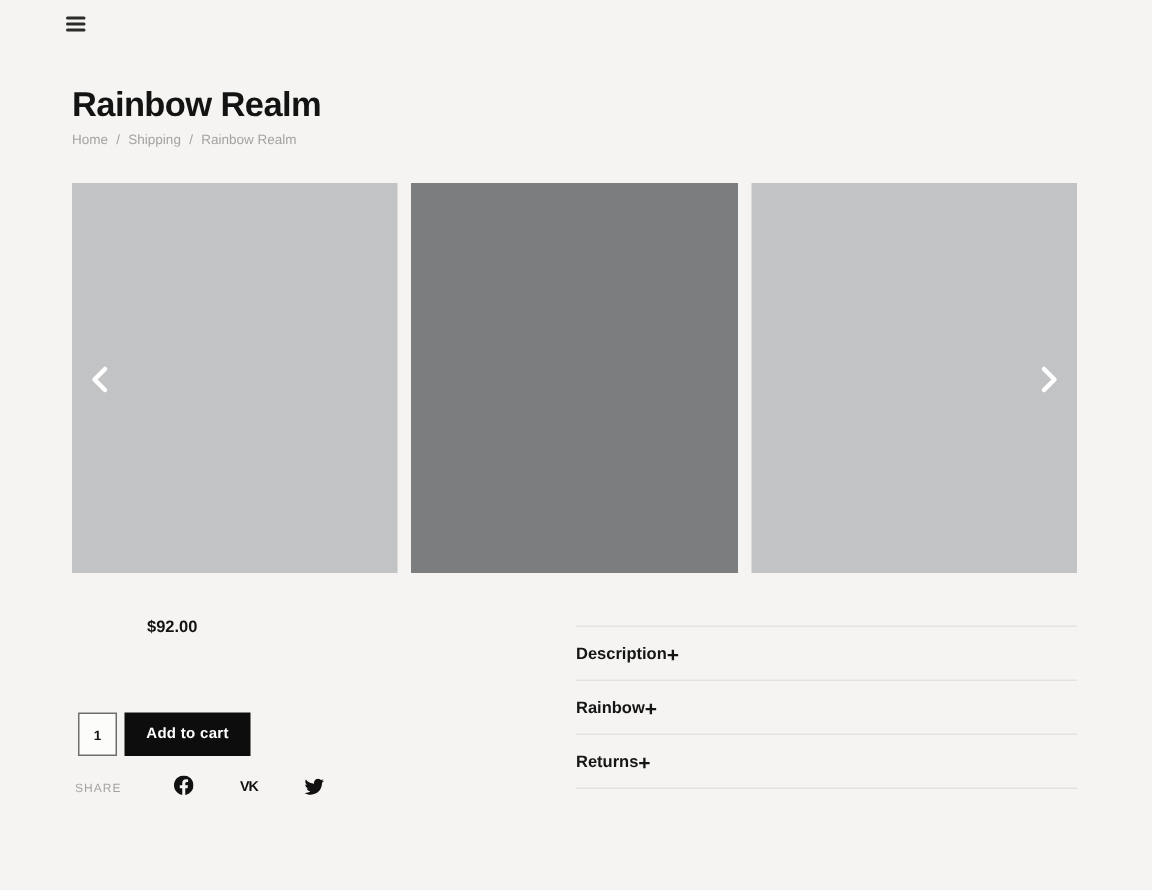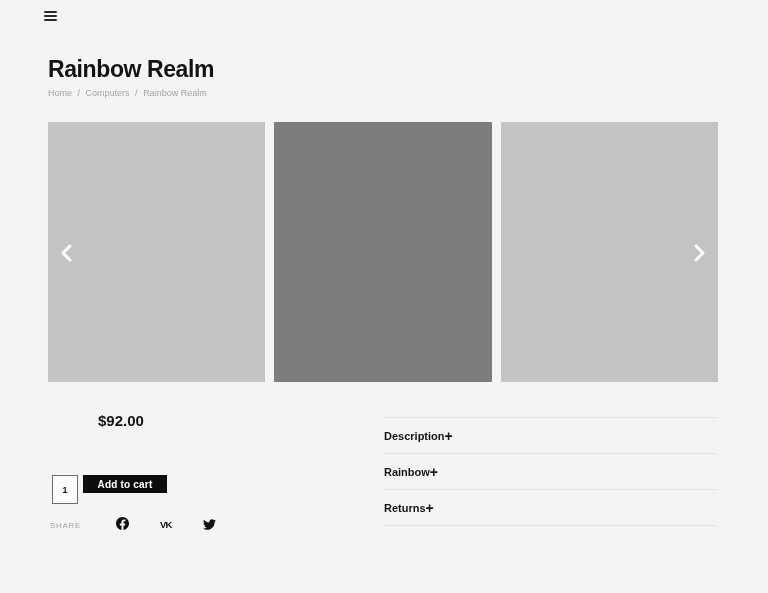--- a/index.html
+++ b/index.html
@@ -25,25 +25,25 @@
   .carousel { position:absolute; left:48px; top:122px; width:670px; height:260px; display:flex; gap:9px; }
   .slide { flex:1; }
   .slide.light { background:#c2c3c5; }
   .slide.dark  { background:#7c7d7f; }
   .car-nav { position:absolute; top:121px; width:16px; height:20px; cursor:pointer; }
   .car-nav.prev { left:11px; }
   .car-nav.next { right:11px; }
   .car-nav svg { display:block; }
 
   
-  .price { position:absolute; left:50px; top:412px; font-size:15px; font-weight:700; color:#131313;padding-left:48px; }
+  .price { position:absolute; left:50px; top:412px; font-size:11px; font-weight:700; color:#131313;padding-left:48px; }
   .desc { position:absolute; left:50px; top:436px; font-size:9.3px; line-height:12.5px; color:#a9a7a4; }
   .qty-input { position:absolute; left:52px; top:475px; width:24px; height:27px; border:1px solid #6e6e6e; background:#fcfcfb;
     text-align:center; font-size:9px; font-weight:700; color:#131313; font-family:inherit; padding:0; box-sizing:content-box; }
-  .add-btn { position:absolute; left:83px; top:475px; width:84px; height:18px; background:#0d0d0d; color:#ffffff;
+  .add-btn { position:absolute; left:83px; top:475px; width:84px; height:29px; background:#0d0d0d; color:#ffffff;
     font-size:10px; font-weight:700; border:none; cursor:pointer; font-family:inherit; letter-spacing:0.2px; }
 
   
   .share { position:absolute; left:50px; top:515px; height:15px; display:flex; align-items:flex-end; }
   .share-label { font-size:8px; letter-spacing:0.7px; color:#a5a3a0; margin-right:11px; }
   .share-icon { display:flex; align-items:center; justify-content:center; cursor:pointer; margin-right:7px;margin-left:24px; }
   .share-icon svg { display:block; }
   .vk-glyph { font-size:9.5px; font-weight:900; letter-spacing:-0.8px; color:#111111; font-style:normal; }
 
   
@@ -58,21 +58,21 @@
 <div class="burger">
   <i></i>
   <i></i>
   <i></i>
 </div>
 
 <h1 class="title">Rainbow Realm</h1>
 <div class="breadcrumb">
   <span class="crumb">Home</span>
   <span class="sep">/</span>
-  <span class="crumb">Computers</span>
+  <span class="crumb">Shipping</span>
   <span class="sep">/</span>
   <span class="crumb">Rainbow Realm</span>
 </div>
 
 <div class="carousel">
   <div class="slide light"></div>
   <div class="slide dark"></div>
   <div class="slide light"></div>
   <div class="car-nav prev">
     <span>

